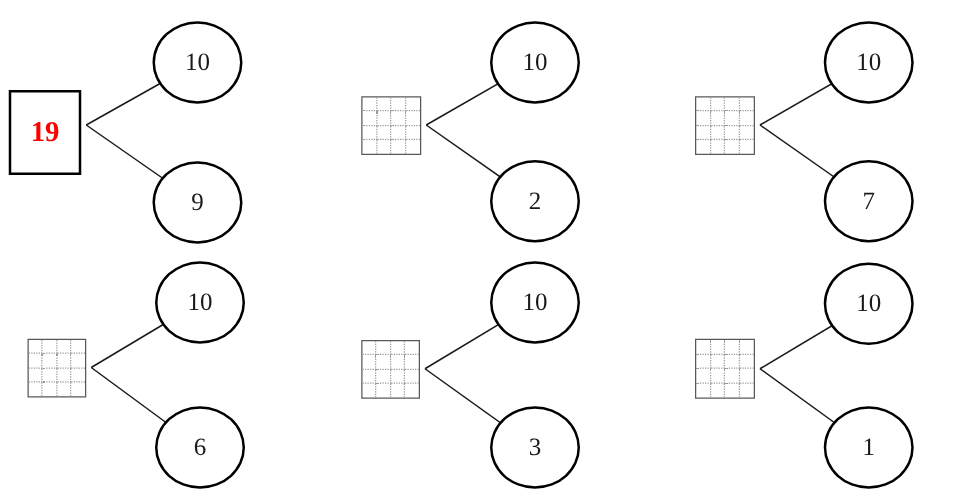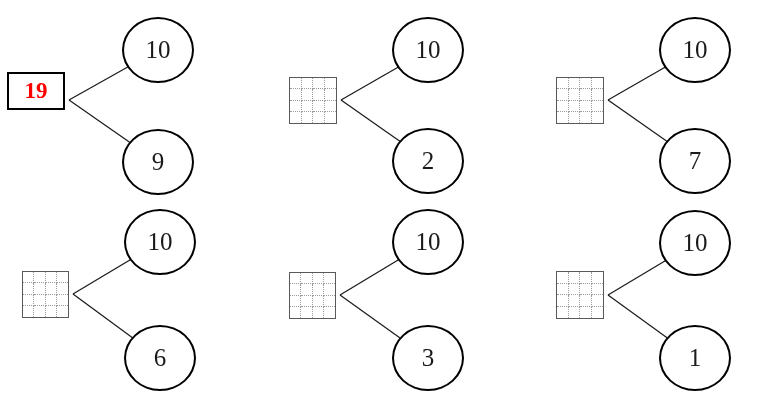--- a/index.html
+++ b/index.html
@@ -12,21 +12,21 @@
   }
   #links{position:absolute;left:0;top:0;width:769px;height:403px;}
   #links line{stroke:#1a1a1a;stroke-width:1.2;}
   .circle{
     position:absolute;
     width:72px;height:66px;
     border:2.5px solid #000;
     border-radius:50%;
     background:#fff;
     display:flex;align-items:center;justify-content:center;
-    font-size:25px;color:#1a1a1a;
+    font-size:20px;color:#1a1a1a;
     box-sizing:border-box;
   }
   .square{
     position:absolute;
     background:#fff;
     box-sizing:border-box;
   }
   .square.filled{
     border:2.5px solid #000;
     display:flex;align-items:center;justify-content:center;
@@ -58,21 +58,21 @@
     <line x1="608" y1="100" x2="695" y2="50"></line>
       <line x1="608" y1="100" x2="695" y2="161"></line>
     <line x1="73" y1="294" x2="160" y2="242"></line>
       <line x1="73" y1="294" x2="160" y2="358"></line>
     <line x1="340" y1="295" x2="428" y2="242"></line>
       <line x1="340" y1="295" x2="428" y2="358"></line>
     <line x1="608" y1="295" x2="695" y2="243"></line>
       <line x1="608" y1="295" x2="695" y2="358"></line>
   </svg>
 
-  <div class="square filled" style="left:7px;top:72px;width:58px;height:38px;">
+  <div class="square filled" style="left:7px;top:72px;width:58px;height:68px;">
     <span>19</span>
   </div>
   <div class="circle" style="left:122px;top:17px;">
     <span>10</span>
   </div>
   <div class="circle" style="left:122px;top:129px;">
     <span>9</span>
   </div>
 
   <div class="square grid" style="left:289px;top:77px;width:48px;height:47px;">

